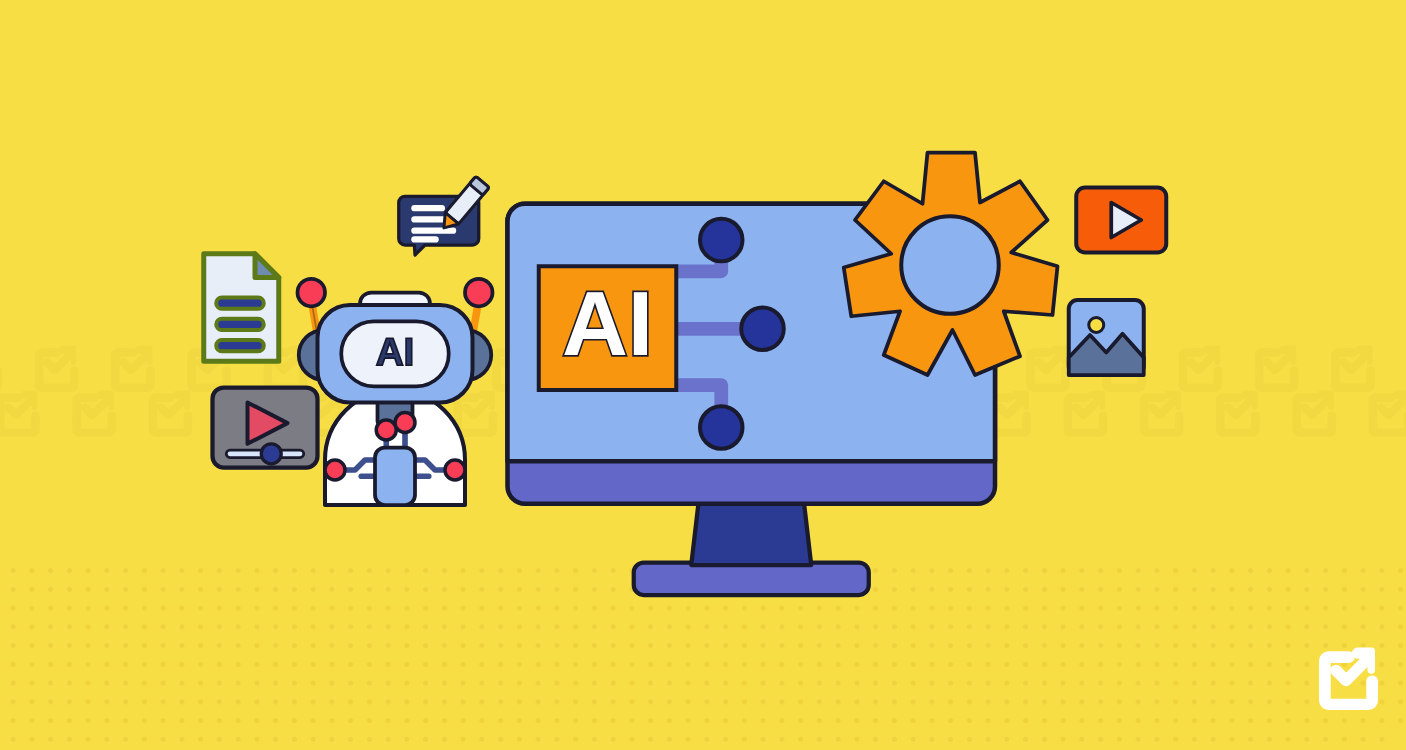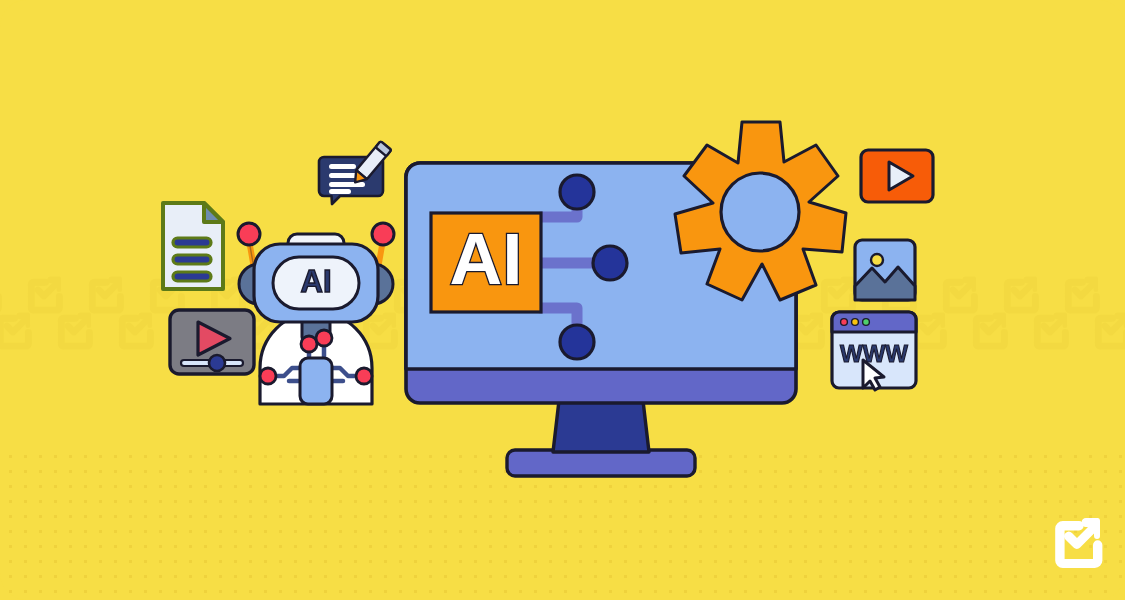--- a/index.html
+++ b/index.html
@@ -401,32 +401,20 @@
 
   <div class="piece" style="left:853px;top:238px;">
     <svg width="64" height="64" viewBox="0 0 64 64">
       <rect x="2" y="2" width="60" height="60" rx="7" fill="#8cb3f0" stroke="#1a1a2e" stroke-width="3.2"></rect>
       <circle cx="24" cy="22" r="6" fill="#f7de45" stroke="#1a1a2e" stroke-width="2.4"></circle>
       <path d="M2 62 V48 L19 30 L32 44 L45 29 L62 48 V62 Z" fill="#5a7299" stroke="#1a1a2e" stroke-width="3" stroke-linejoin="round"></path>
     </svg>
     <span class="hidden-text">Image</span>
   </div>
 
-  <div class="piece" style="left:830px;top:310px;">
-    <svg width="88" height="80" viewBox="0 0 88 80">
-      <rect x="2" y="2" width="84" height="76" rx="7" fill="#d8e6fb" stroke="#1a1a2e" stroke-width="3.2"></rect>
-      <path d="M2 9 a7 7 0 0 1 7 -7 H79 a7 7 0 0 1 7 7 V22 H2 Z" fill="#6267c8" stroke="#1a1a2e" stroke-width="3.2" stroke-linejoin="round"></path>
-      <circle cx="14" cy="12" r="3.4" fill="#f93d57" stroke="#1a1a2e" stroke-width="1.4"></circle>
-      <circle cx="25" cy="12" r="3.4" fill="#f9c20f" stroke="#1a1a2e" stroke-width="1.4"></circle>
-      <circle cx="36" cy="12" r="3.4" fill="#4fcf6a" stroke="#1a1a2e" stroke-width="1.4"></circle>
-      <text x="44" y="52" text-anchor="middle" font-family="Liberation Sans, sans-serif" font-size="24" font-weight="bold" fill="#2b3a6e" stroke="#1a1a2e" stroke-width="1.1">WWW</text>
-      <path d="M33 50 L33 78 L40 71 L45 80 L50 77 L45 68 L54 67 Z" fill="#ffffff" stroke="#1a1a2e" stroke-width="3" stroke-linejoin="round"></path>
-    </svg>
-    <span class="hidden-text">WWW</span>
-  </div>
 
   <div id="brand-logo">
     <svg viewBox="0 0 62 62">
       <path d="M52 6 H40 a3 3 0 0 0 0 9 h2 L31 26 l-5 -5 a4.6 4.6 0 0 0 -6.6 6.4 l8.2 8.2 a4.6 4.6 0 0 0 6.5 0 L48 21.5 V24 a3 3 0 0 0 6 0 V8.5 A2.6 2.6 0 0 0 52 6 Z" fill="#ffffff"></path>
       <path d="M17 9 H33 a4.7 4.7 0 0 1 0 9.4 H18.6 V47 H47 V33 a4.7 4.7 0 0 1 9.4 0 V48.6 A7.6 7.6 0 0 1 48.8 56 H16.8 A7.6 7.6 0 0 1 9.2 48.4 V16.6 A7.6 7.6 0 0 1 17 9 Z" fill="#ffffff"></path>
     </svg>
     <span class="hidden-text">Checkbox arrow logo</span>
   </div>
 
 </div>

